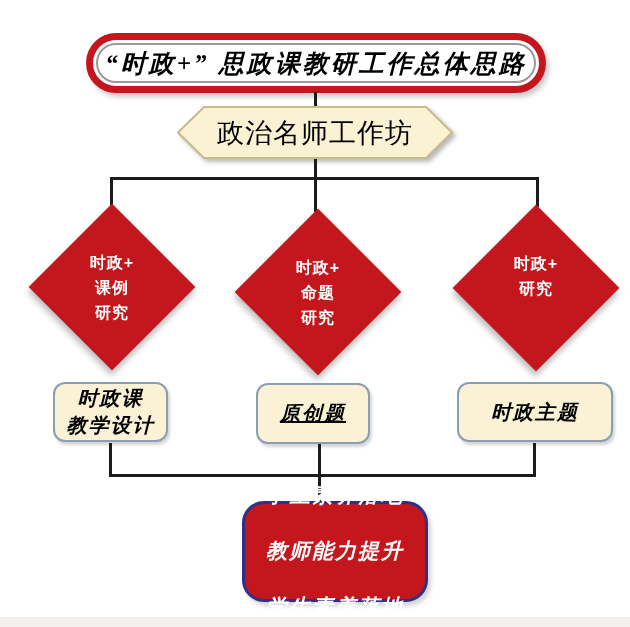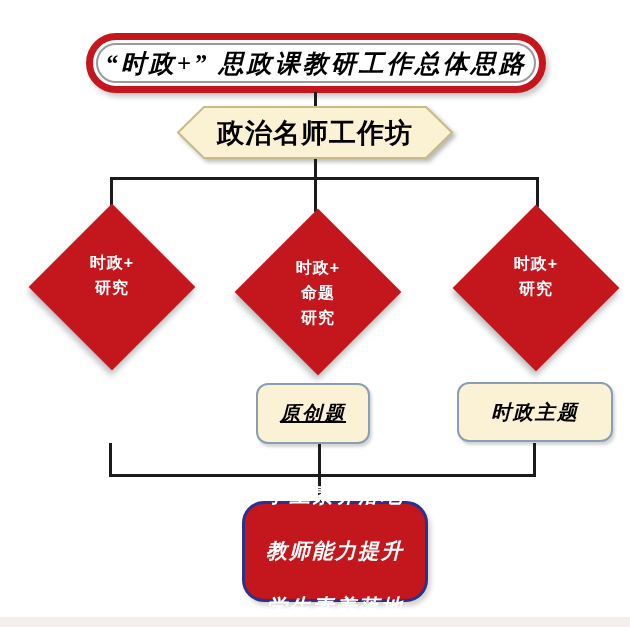--- a/index.html
+++ b/index.html
@@ -27,21 +27,21 @@
     font-family:"Liberation Serif","DejaVu Serif",serif;font-style:italic;font-weight:bold;
     font-size:25px;color:#000;letter-spacing:3px;white-space:nowrap;
   }
 
   
   .hex-wrap{position:absolute;left:177px;top:106px;width:276px;height:53px;
     filter:drop-shadow(3px 3px 2px rgba(130,130,130,.55));}
   .hex-label{
     position:absolute;left:177px;top:106px;width:276px;height:53px;
     display:flex;align-items:center;justify-content:center;
-    font-weight:bold;font-size:27px;color:#000;letter-spacing:1px;
+    font-weight:normal;font-size:27px;color:#000;letter-spacing:1px;
   }
 
   
   .diamond{
     position:absolute;width:118px;height:118px;background:#c3161d;
     transform:rotate(45deg);
     filter:drop-shadow(3px 4px 3px rgba(130,130,130,.55));
   }
   .diamond-label{
     position:absolute;width:120px;text-align:center;color:#ffffff;font-weight:bold;
@@ -94,32 +94,37 @@
   <div class="line hline" style="left:111px;top:177px;width:428px;"></div>
   <div class="line vline" style="left:110px;top:177px;height:30px;"></div>
   <div class="line vline" style="left:536px;top:177px;height:30px;"></div>
 
   <div class="diamond" style="left:53px;top:228px;"></div>
   <div class="diamond" style="left:259px;top:233px;"></div>
   <div class="diamond" style="left:477px;top:229px;"></div>
 
   <div class="diamond-label" style="left:52px;top:250px;">
     <div>时政+</div>
+    <div>课例</div>
     <div>研究</div>
   </div>
   <div class="diamond-label" style="left:258px;top:255px;">
     <div>时政+</div>
     <div>命题</div>
     <div>研究</div>
   </div>
   <div class="diamond-label" style="left:476px;top:251px;">
     <div>时政+</div>
     <div>研究</div>
   </div>
 
+  <div class="cream-box" style="left:53px;top:382px;width:111px;height:56px;">
+    <div>时政课</div>
+    <div>教学设计</div>
+  </div>
   <div class="cream-box" style="left:256px;top:383px;width:110px;height:57px;text-decoration:underline;">
     <div>原创题</div>
   </div>
   <div class="cream-box" style="left:457px;top:382px;width:152px;height:56px;">
     <div>时政主题</div>
   </div>
 
   <div class="line vline" style="left:109px;top:443px;height:34px;"></div>
   <div class="line vline" style="left:533px;top:443px;height:34px;"></div>
   <div class="line hline" style="left:109px;top:474px;width:427px;"></div>

